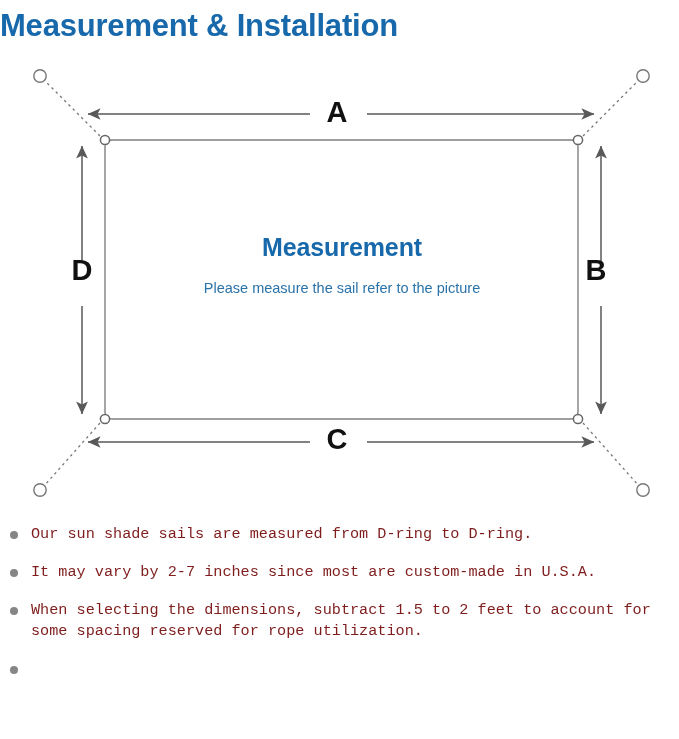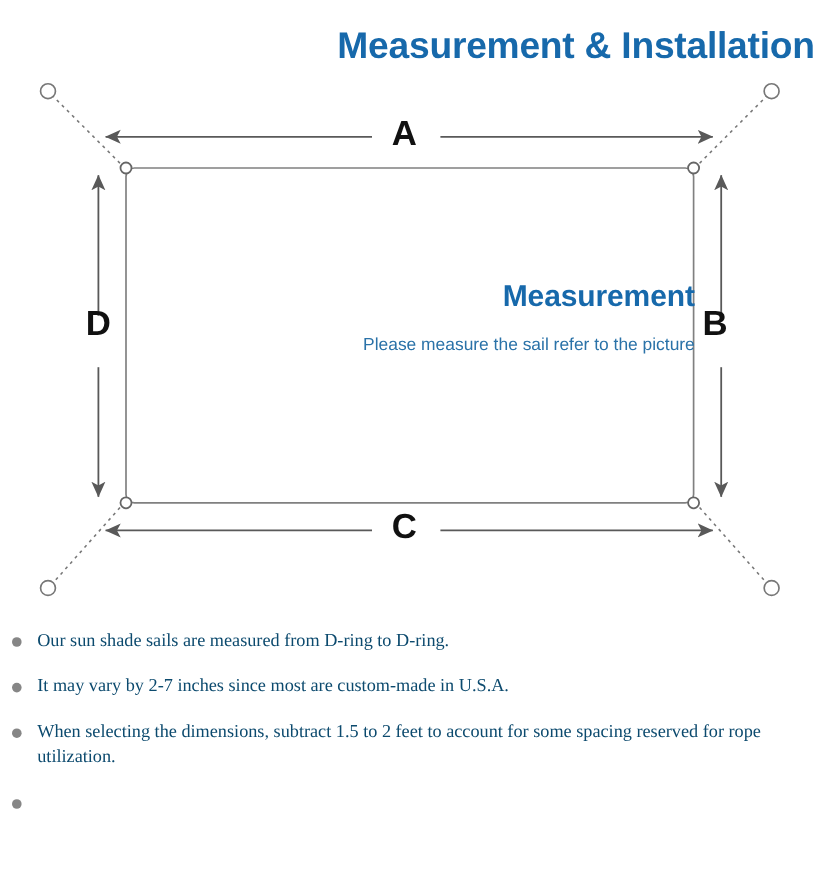--- a/index.html
+++ b/index.html
@@ -13,23 +13,23 @@
     position: relative;
     overflow: hidden;
     font-family: "Liberation Sans", sans-serif;
     -webkit-font-smoothing: antialiased;
   }
 
   
   .page-title {
     position: absolute;
     left: 0;
-    top: 20px;
+    top: 8px;
     width: 679px;
-    text-align: right;
+    text-align: left;
     font-family: "Liberation Sans", sans-serif;
     font-size: 31px;
     font-weight: bold;
     color: #1769ab;
     letter-spacing: -0.2px;
     white-space: nowrap;
   }
 
   
   .diagram {
@@ -56,21 +56,21 @@
   .dim-c { left: 310px; top: 377px; width: 54px; }
   .dim-d { left: 58px;  top: 208px; width: 48px; }
   .dim-b { left: 572px; top: 208px; width: 48px; }
 
   
   .sail-text {
     position: absolute;
     left: 105px;
     top: 185px;
     width: 474px;
-    text-align: right;
+    text-align: center;
   }
   .sail-heading {
     font-family: "Liberation Sans", sans-serif;
     font-size: 25px;
     font-weight: bold;
     color: #1769ab;
     line-height: 1.15;
     letter-spacing: -0.1px;
   }
   .sail-sub {
@@ -87,23 +87,23 @@
     position: absolute;
     left: 0;
     top: 524px;
     width: 679px;
   }
   .note-item {
     position: relative;
     padding-left: 31px;
     padding-right: 8px;
     margin-bottom: 17px;
-    font-family: Liberation Serif, serif;
+    font-family: Liberation Mono, monospace;
     font-size: 15.2px;
-    color: #0c4a6e;
+    color: #7f1d1d;
     line-height: 1.38;
   }
   .note-item:last-child { margin-bottom: 0; }
   .note-bullet {
     position: absolute;
     left: 10px;
     top: 7px;
     width: 8px;
     height: 8px;
     border-radius: 50%;

